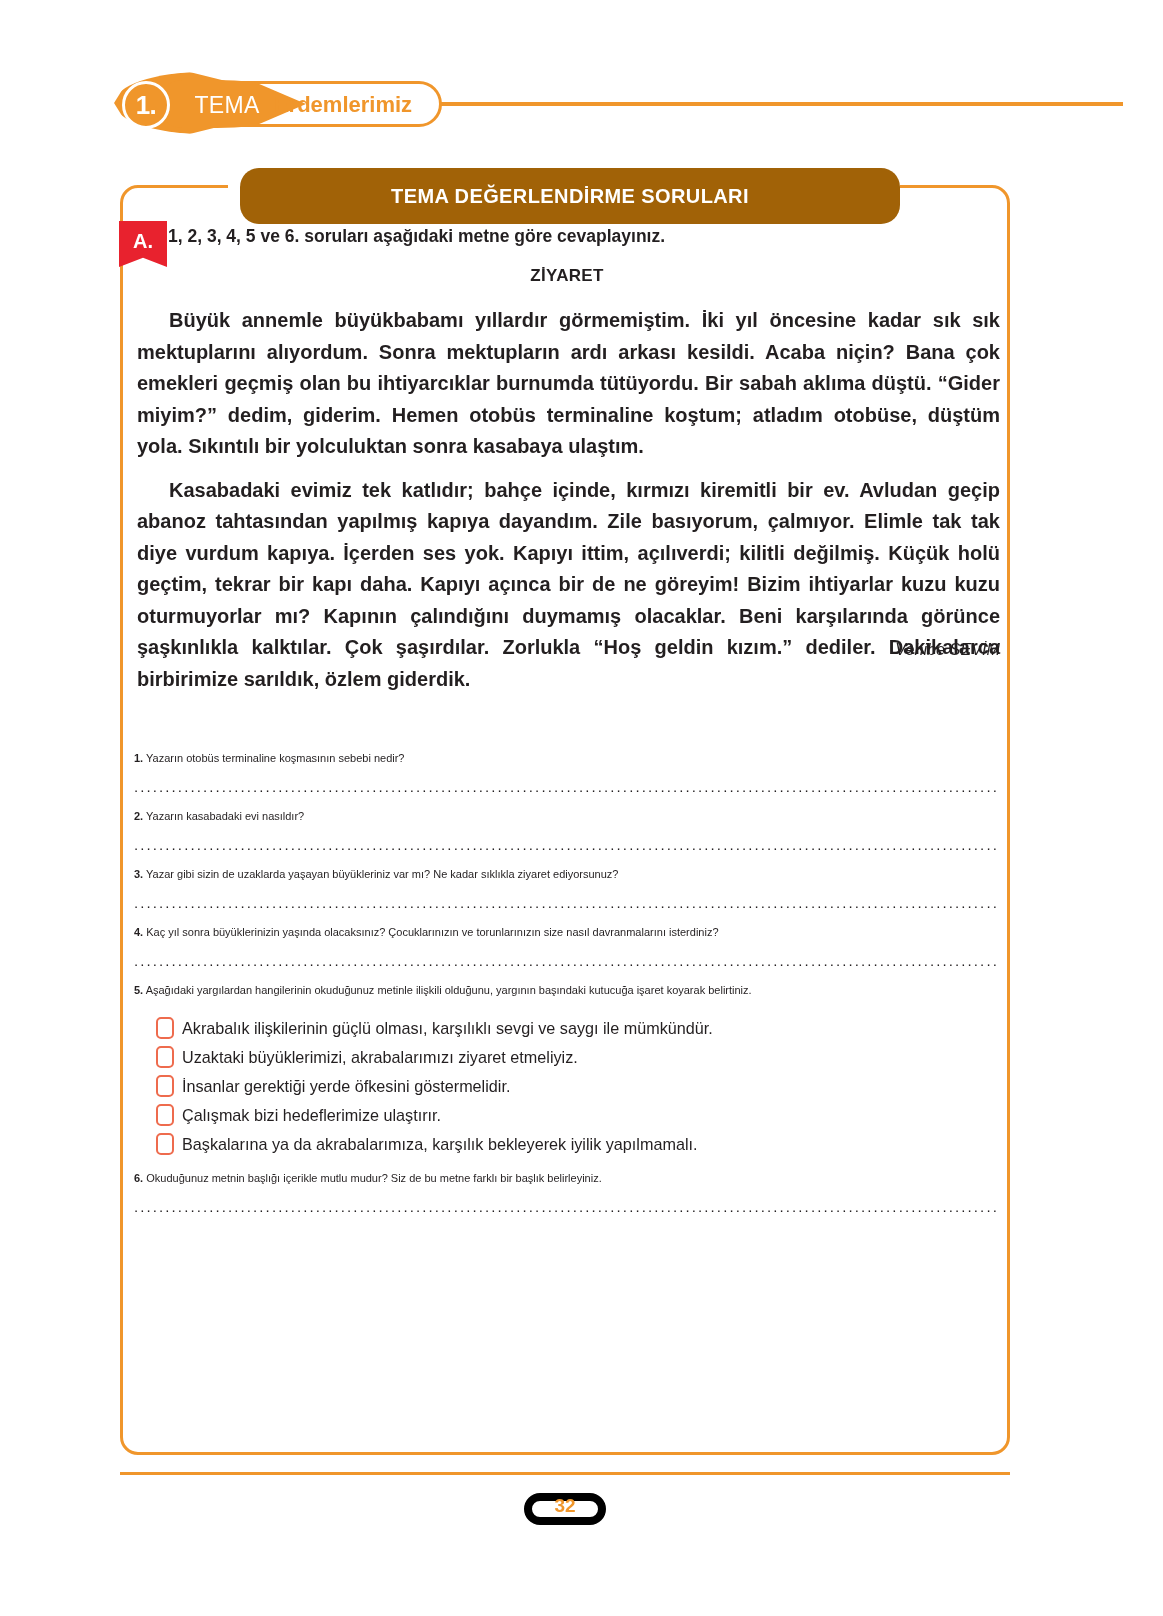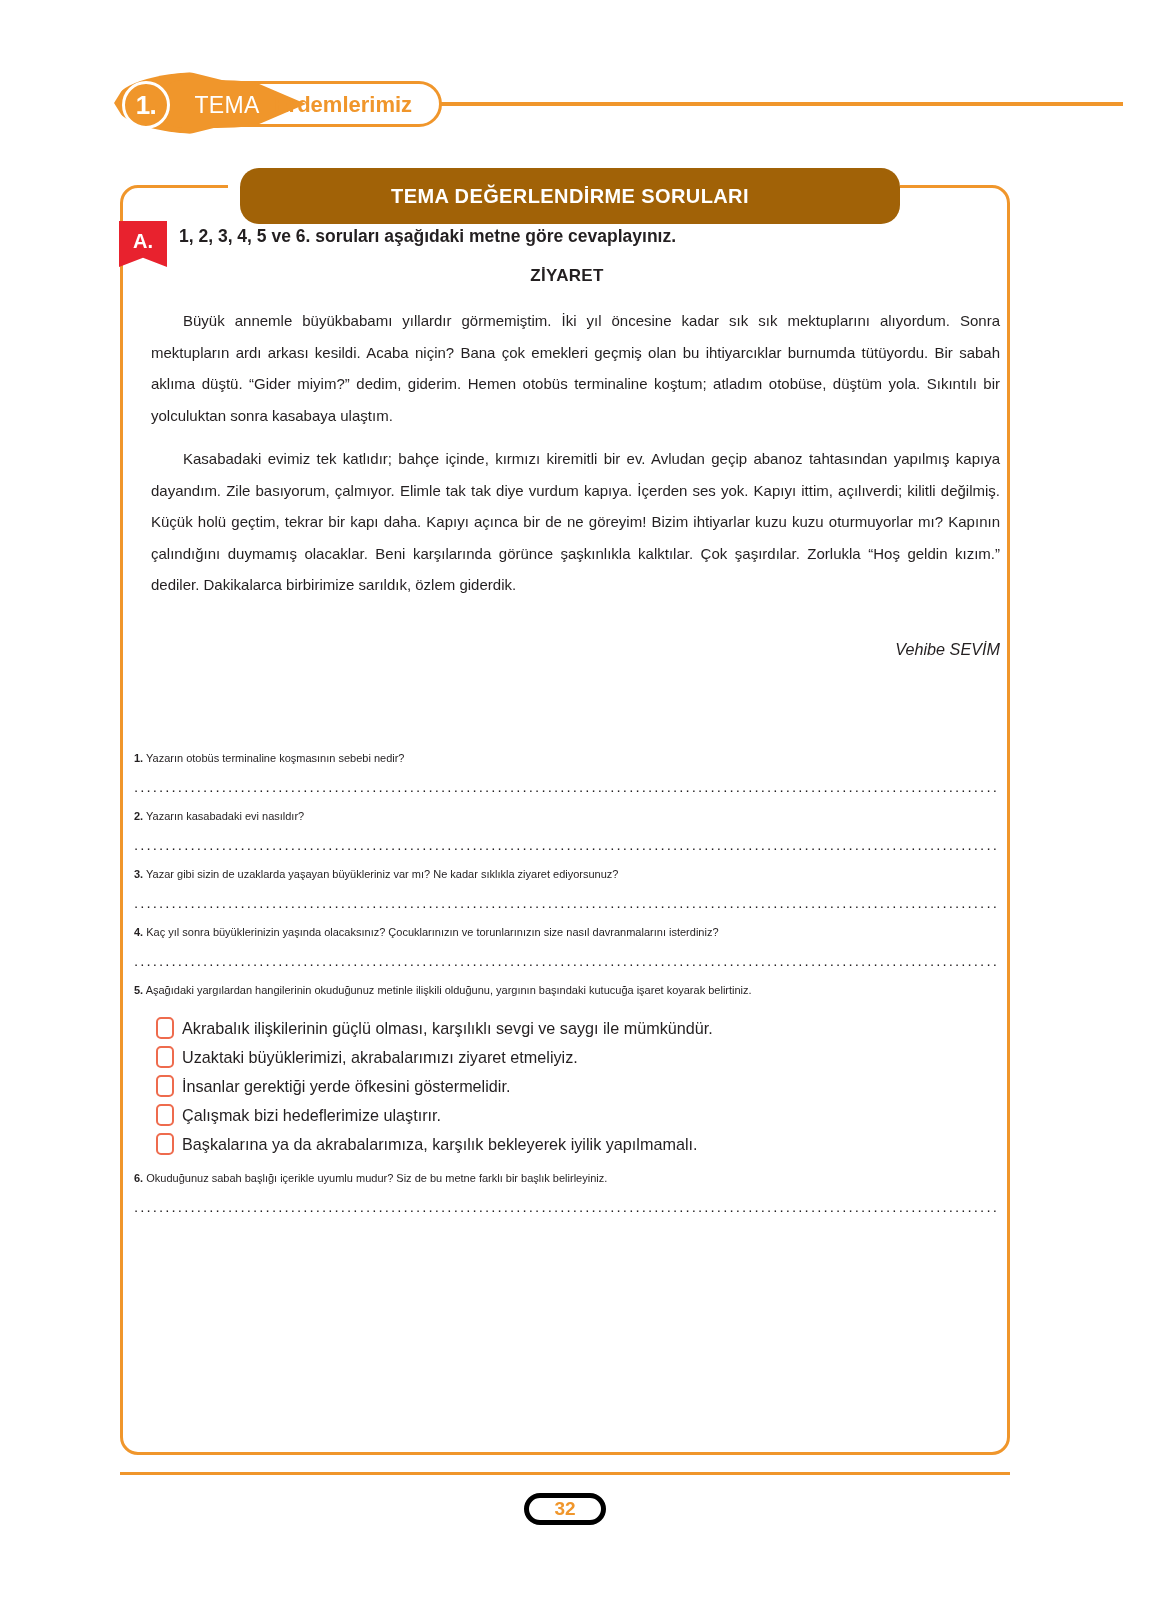--- a/index.html
+++ b/index.html
@@ -133,45 +133,45 @@
     color: #ffffff;
     font-size: 20px; font-weight: bold;
   }
   .instruction {
     position: absolute;
     left: 168px; top: 226px;
     width: 830px;
     font-size: 17.5px;
     font-weight: bold;
     color: #231f20;
-    padding-left: 11px;
   }
 
   
   .story-title {
     position: absolute;
     left: 134px; top: 266px;
     width: 866px;
     text-align: center;
     font-size: 17px;
     font-weight: bold;
     letter-spacing: 0.3px;
   }
   .story {
     position: absolute;
     left: 134px; top: 305px;
     width: 866px;
   }
   .story p {
-    margin: 0 0 12px 17px;
-    font-size: 15px;
+    margin: 0 0 12px 3px;
+    font-size: 20px;
     line-height: 31.5px;
     text-align: justify;
     text-indent: 32px;
     hyphens: none;
+    font-weight: bold;
   }
   .story p:last-child { margin-bottom: 0; }
   .author {
     position: absolute;
     left: 134px; top: 640px;
     width: 866px;
     text-align: right;
     font-size: 16.2px;
     font-style: italic;
   }
@@ -226,24 +226,24 @@
   .footer-rule {
     position: absolute;
     left: 120px; top: 1472px;
     width: 890px; height: 3px;
     background: #F0962B;
   }
   .page-pill {
     position: absolute;
     left: 524px; top: 1493px;
     width: 82px; height: 32px;
-    border: 5px solid #000000;
+    border: 8px solid #000000;
     border-radius: 16px;
     background: #ffffff;
-    display: flex; align-items: flex-start; justify-content: center;
+    display: flex; align-items: flex-end; justify-content: center;
   }
   .page-num {
     color: #F0962B;
     font-size: 19px;
     font-weight: bold;
   }
 </style>
 </head>
 <body>
 
@@ -324,21 +324,21 @@
       <span class="choice-label">Çalışmak bizi hedeflerimize ulaştırır.</span>
     </div>
     <div class="choice">
       <span class="cbox"></span>
       <span class="choice-label">Başkalarına ya da akrabalarımıza, karşılık bekleyerek iyilik yapılmamalı.</span>
     </div>
   </div>
 
   <div class="q">
     <span class="qnum">6.</span>
-    <span>Okuduğunuz sabah başlığı içerikle uyumlu mudur? Siz de bu metne farklı bir başlık belirleyiniz.</span>
+    <span>Okuduğunuz metnin başlığı içerikle mutlu mudur? Siz de bu metne farklı bir başlık belirleyiniz.</span>
   </div>
   <div class="dots">..........................................................................................................................................................................</div>
 
 </div>
 
 <div class="footer-rule"></div>
 <div class="page-pill">
   <span class="page-num">32</span>
 </div>
 

